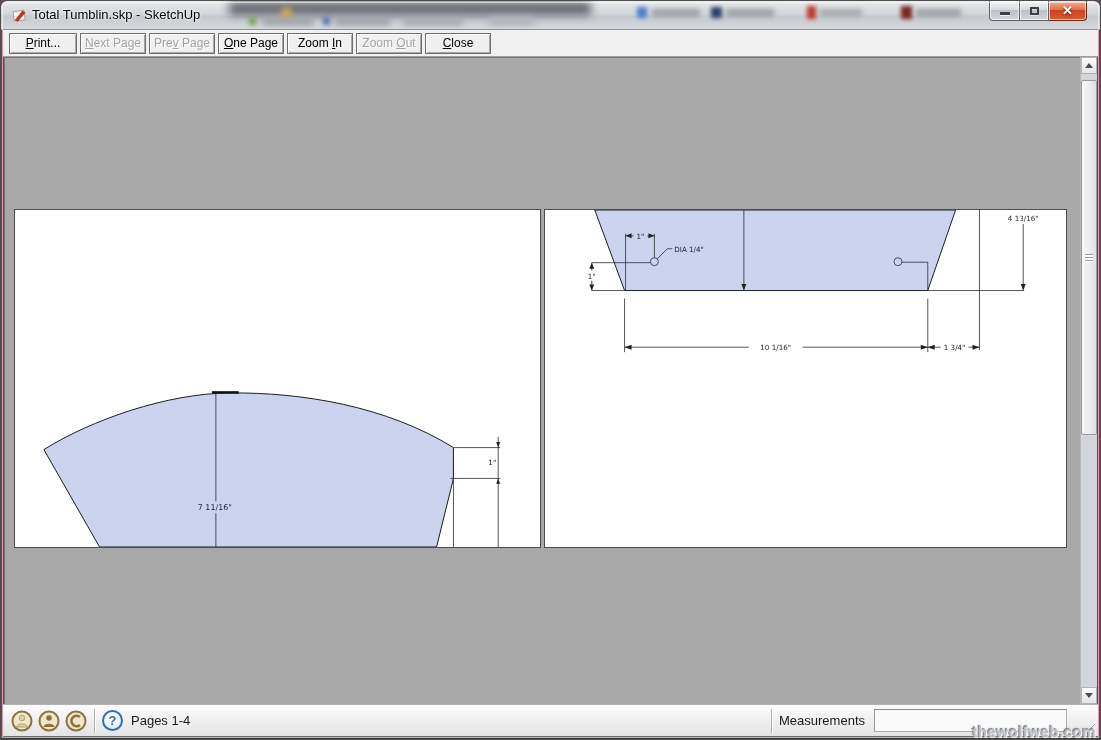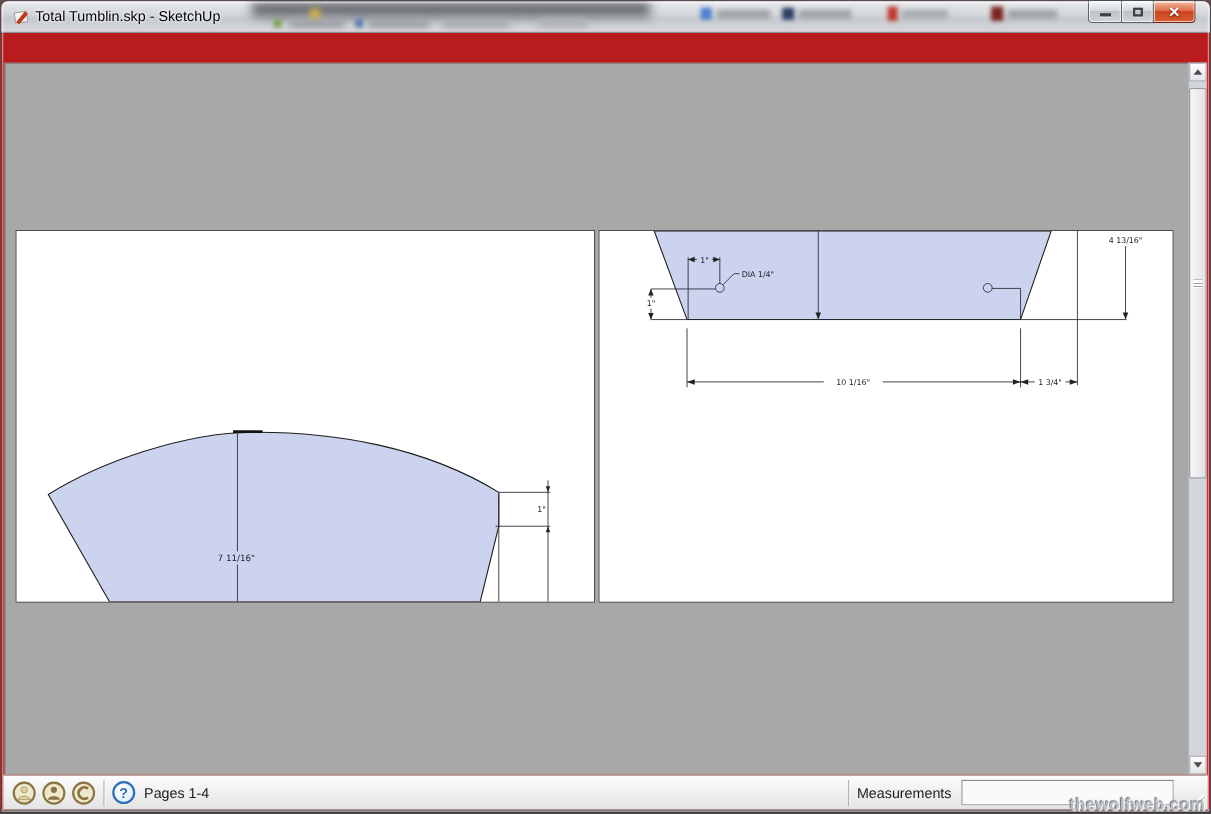--- a/index.html
+++ b/index.html
@@ -1,17 +1,17 @@
 <!DOCTYPE html>
 <html><head>
 <meta charset="utf-8">
 <style>
   html,body{margin:0;padding:0;background:#555;}
   *{box-sizing:border-box;font-family:"Liberation Sans",sans-serif;}
-  .window{position:relative;width:1101px;height:740px;background:#b91c1c;
+  .window{position:relative;width:1101px;height:740px;background:#be185d;
           border:1px solid #4e4e4e;border-radius:6px 6px 0 0;overflow:hidden;}
   .window::after{content:"";position:absolute;inset:1px;border:1px solid rgba(255,255,255,.55);
           border-radius:5px 5px 0 0;pointer-events:none;z-index:50;}
 
   
   .titlebar{position:absolute;left:0;top:0;right:0;height:29px;
             background:linear-gradient(180deg,#e9ebee 0%,#d2d5d9 45%,#c6cacf 55%,#d5d8dc 100%);
             border-bottom:1px solid #8f9296;border-radius:6px 6px 0 0;overflow:hidden;}
   .blob{position:absolute;pointer-events:none;}
   .app-icon{position:absolute;left:10px;top:6px;width:17px;height:17px;}
@@ -119,20 +119,29 @@
         </div>
       <div class="win-btn max">
           <span class="glyph-max"></span>
         </div>
       <div class="win-btn close">
           <span class="glyph-close">✕</span>
         </div>
     </div>
   </div>
 
+  <div class="toolbar">
+    <button class="tb-btn w1"><u>P</u>rint...</button>
+    <button class="tb-btn w2 disabled"><u>N</u>ext Page</button>
+    <button class="tb-btn w2 disabled">Pre<u>v</u> Page</button>
+    <button class="tb-btn w2"><u>O</u>ne Page</button>
+    <button class="tb-btn w2">Zoom <u>I</u>n</button>
+    <button class="tb-btn w2 disabled">Zoom <u>O</u>ut</button>
+    <button class="tb-btn w2"><u>C</u>lose</button>
+  </div>
 
   <div class="preview">
 
     <div class="page page1">
       <svg class="drawing" viewBox="0 0 526 339">
         <path d="M 28,241 L 84,339 L 423,339 L 440,270 L 440,239 C 372,197 288,183.5 215,184 C 152,184.5 76,211 28,241 Z" stroke="#1c1c1c" stroke-width="1" fill="#ccd3ee"></path>
         <line x1="197" y1="183.5" x2="224" y2="183.5" stroke="#111" stroke-width="2.5"></line>
         <g stroke="#2a2a35" stroke-width="0.8" fill="none">
           <line x1="201" y1="185" x2="201" y2="339"></line>
           <line x1="440" y1="239" x2="487" y2="239"></line>

